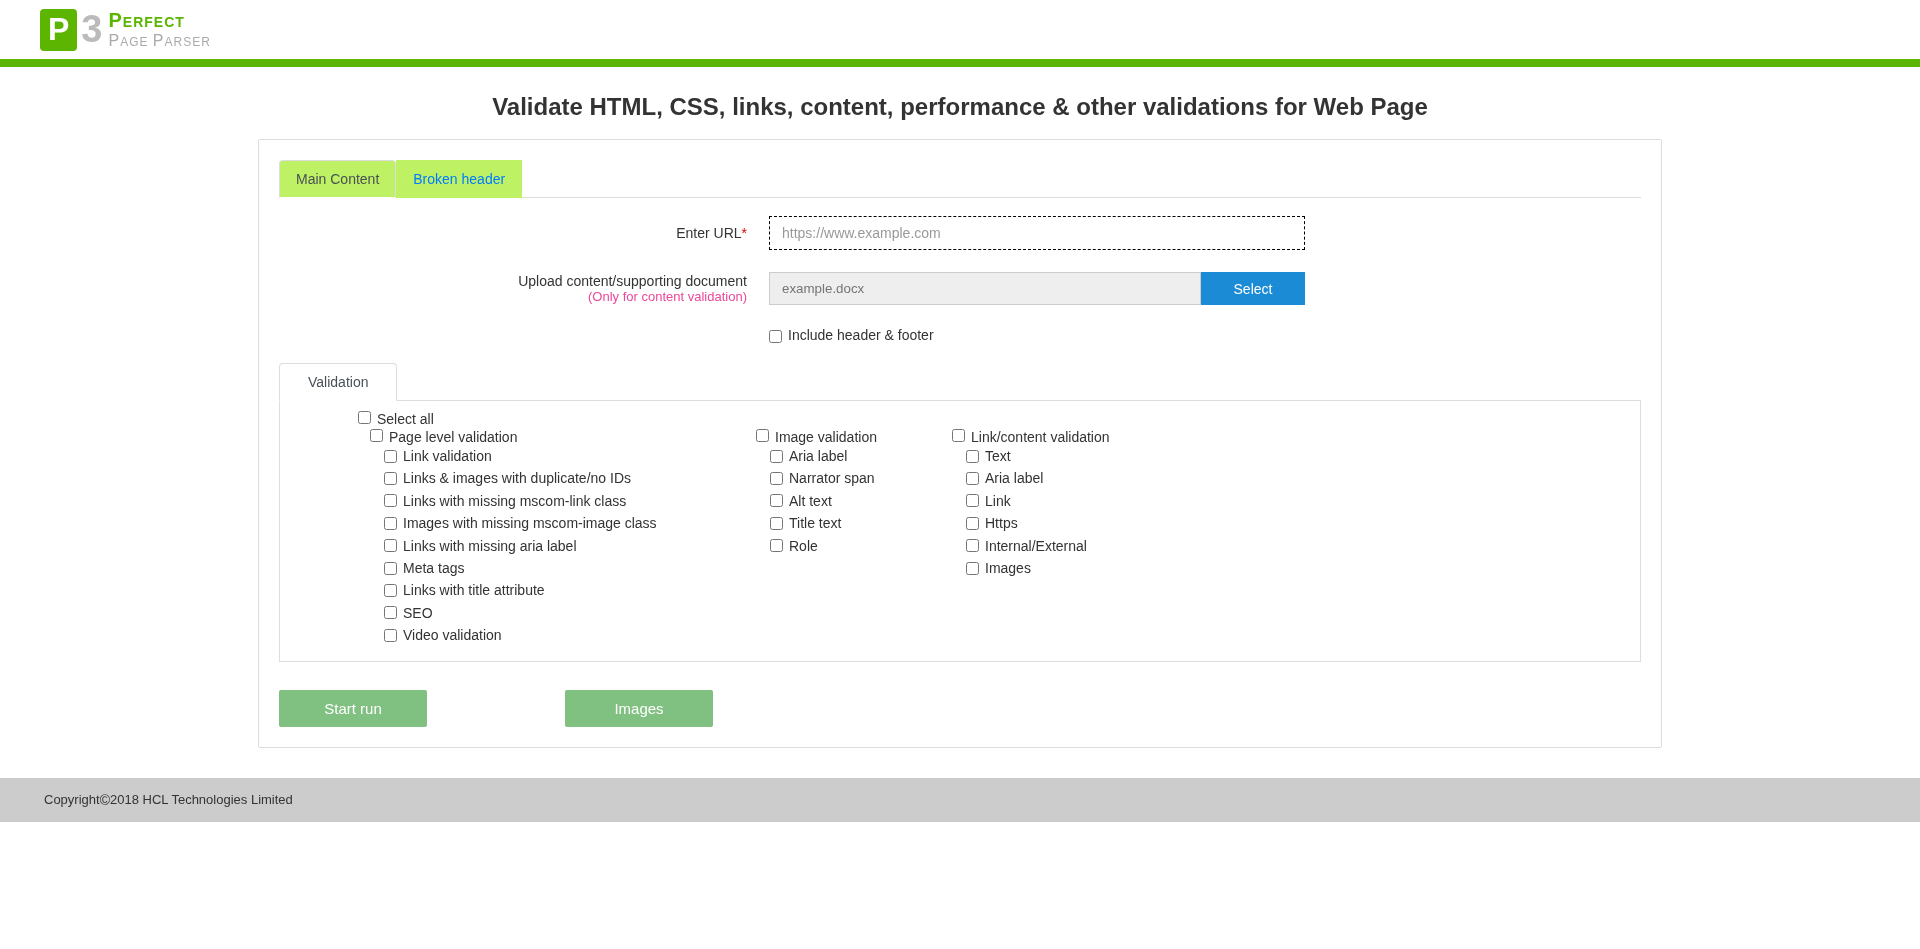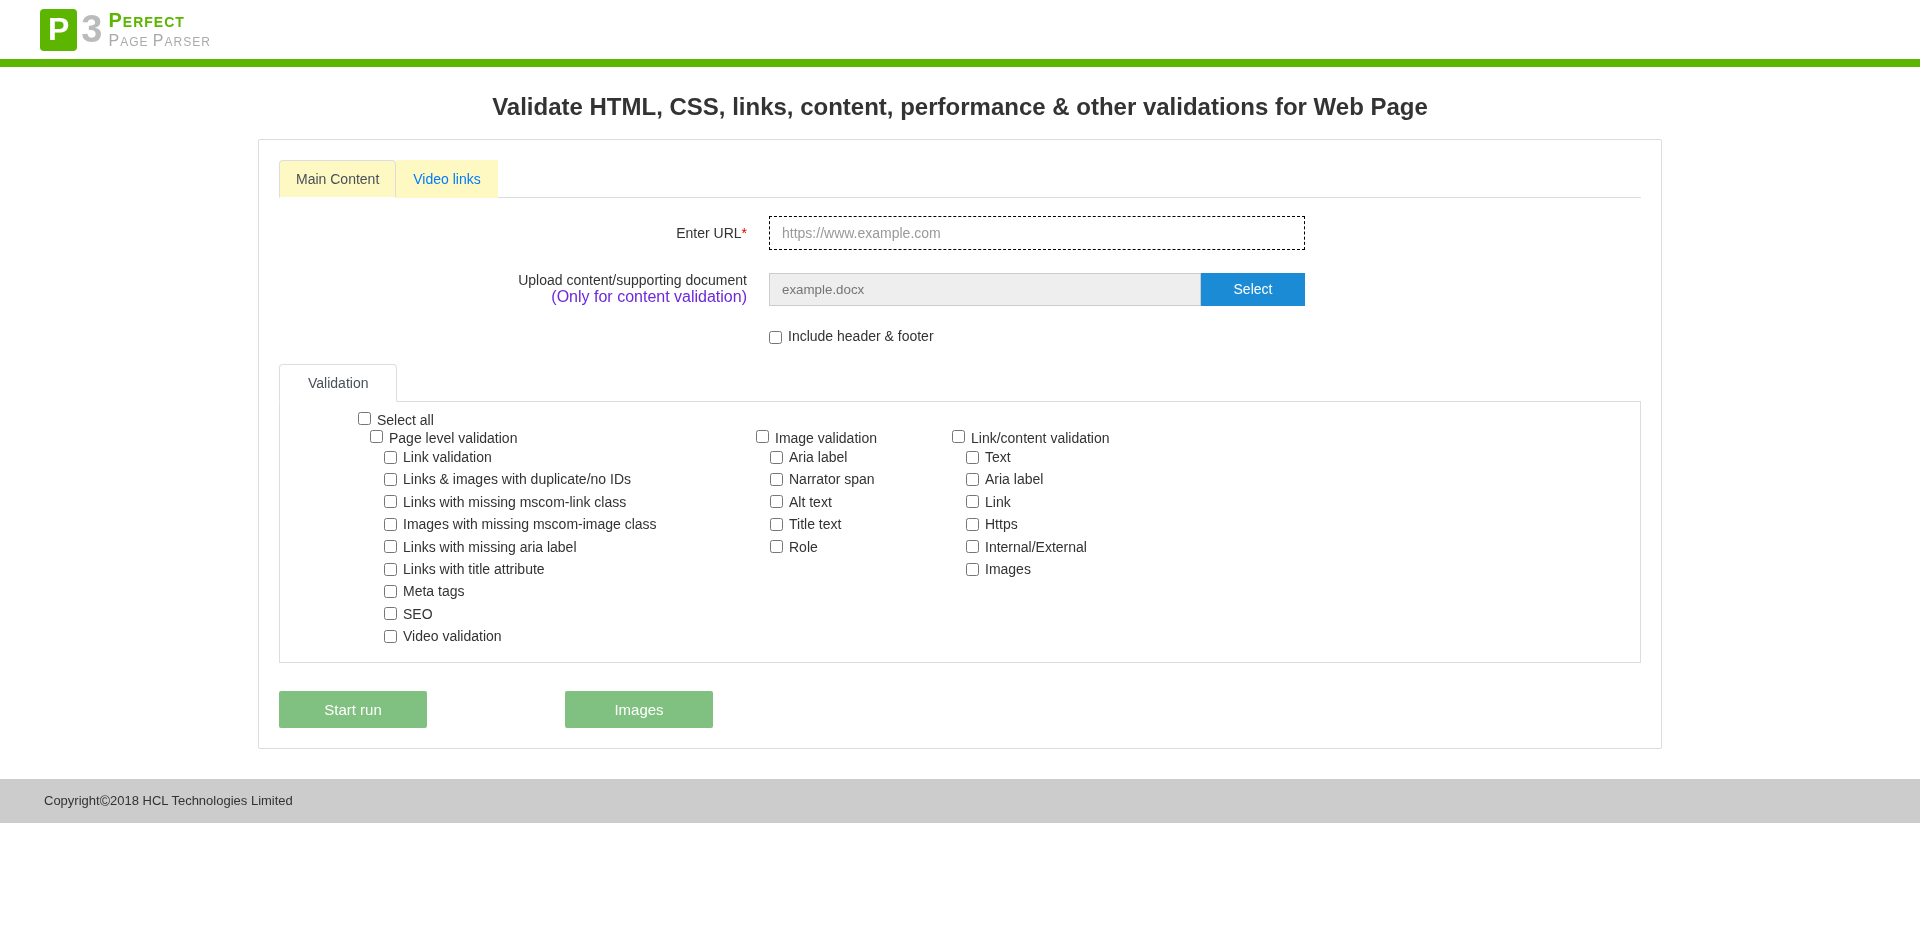--- a/index.html
+++ b/index.html
@@ -11,25 +11,25 @@
 .logo-text { margin-left: 2px; }
 .logo-text-top { color: #5cb500; font-size: 14px; font-weight: 600; letter-spacing: 1px; }
 .logo-text-top .big { font-size: 20px; }
 .logo-text-bot { color: #aaa; font-size: 12px; letter-spacing: 1px; }
 .logo-text-bot .big { font-size: 16px; }
 .green-bar { height: 8px; background: #5cb500; width: 100%; }
 .container { max-width: 1444px; margin: 0 auto; padding: 0 20px; }
 .title { text-align: center; font-size: 24px; font-weight: 600; padding: 26px 0 18px 0; }
 .card { border: 1px solid #ddd; border-radius: 2px; padding: 20px; margin-bottom: 30px; }
 .tabs { display: flex; border-bottom: 1px solid #ddd; margin-bottom: 18px; }
-.tab { padding: 10px 16px; cursor: pointer; background: #fef9c3; border: 1px solid transparent; margin-bottom: -1px; color: #007bff; }
+.tab { padding: 10px 16px; cursor: pointer; background: #bef264; border: 1px solid transparent; margin-bottom: -1px; color: #007bff; }
 .tab.active { border: 1px solid #ddd; border-bottom: 1px solid #fff; border-radius: 4px 4px 0 0; color: #495057; }
 .form-row { display: flex; align-items: center; margin-bottom: 22px; }
 .form-label { width: 490px; text-align: right; padding-right: 22px; font-size: 14px; }
-.form-label .sub { color: #6d28d9; font-size: 16px; display: block; }
+.form-label .sub { color: #ec4899; font-size: 13px; display: block; }
 .form-label .req { color: #d00; }
 .form-input-wrap { flex: 0 0 536px; display: flex; }
 .url-input { width: 536px; padding: 8px 12px; border: 1.5px dashed #000; font-size: 14px; outline: none; }
 .url-input::placeholder { color: #999; }
 .upload-input { flex: 1; padding: 8px 12px; border: 1px solid #ccc; background: #eee; color: #c2410c; }
 .select-btn { width: 104px; background: #1b8bd6; color: #fff; border: none; padding: 8px 0; cursor: pointer; font-size: 14px; }
 .include-row { margin-left: 490px; display: flex; align-items: flex-end; gap: 6px; margin-bottom: 20px; }
 .sub-tabs { display: flex; border-bottom: 1px solid #ddd; margin-bottom: 0; }
 .sub-tab { padding: 10px 28px; border: 1px solid #ddd; border-bottom: 1px solid #fff; border-radius: 4px 4px 0 0; margin-bottom: -1px; font-size: 14px; color: #495057; }
 .validation-box { border: 1px solid #ddd; border-top: none; padding: 10px 0 14px 0; }
@@ -61,21 +61,21 @@
   </div>
 </div>
 <div class="green-bar"></div>
 
 <div class="container">
   <div class="title">Validate HTML, CSS, links, content, performance &amp; other validations for Web Page</div>
 
   <div class="card">
     <div class="tabs">
       <div class="tab active">Main Content</div>
-      <div class="tab">Video links</div>
+      <div class="tab">Broken header</div>
     </div>
 
     <div class="form-row">
       <div class="form-label">
         <span>Enter URL</span><span class="req">*</span>
       </div>
       <div class="form-input-wrap">
         <input class="url-input" type="text" placeholder="https://www.example.com" style="">
       </div>
     </div>
@@ -129,25 +129,25 @@
               <label class="check-item">
                 <input type="checkbox" style="">
                 <span>Images with missing mscom-image class</span>
               </label>
               <label class="check-item">
                 <input type="checkbox" style="">
                 <span>Links with missing aria label</span>
               </label>
               <label class="check-item">
                 <input type="checkbox" style="">
+                <span>Meta tags</span>
+              </label>
+              <label class="check-item">
+                <input type="checkbox" style="">
                 <span>Links with title attribute</span>
-              </label>
-              <label class="check-item">
-                <input type="checkbox" style="">
-                <span>Meta tags</span>
               </label>
               <label class="check-item">
                 <input type="checkbox" style="">
                 <span>SEO</span>
               </label>
               <label class="check-item">
                 <input type="checkbox" style="">
                 <span>Video validation</span>
               </label>
             </div>

